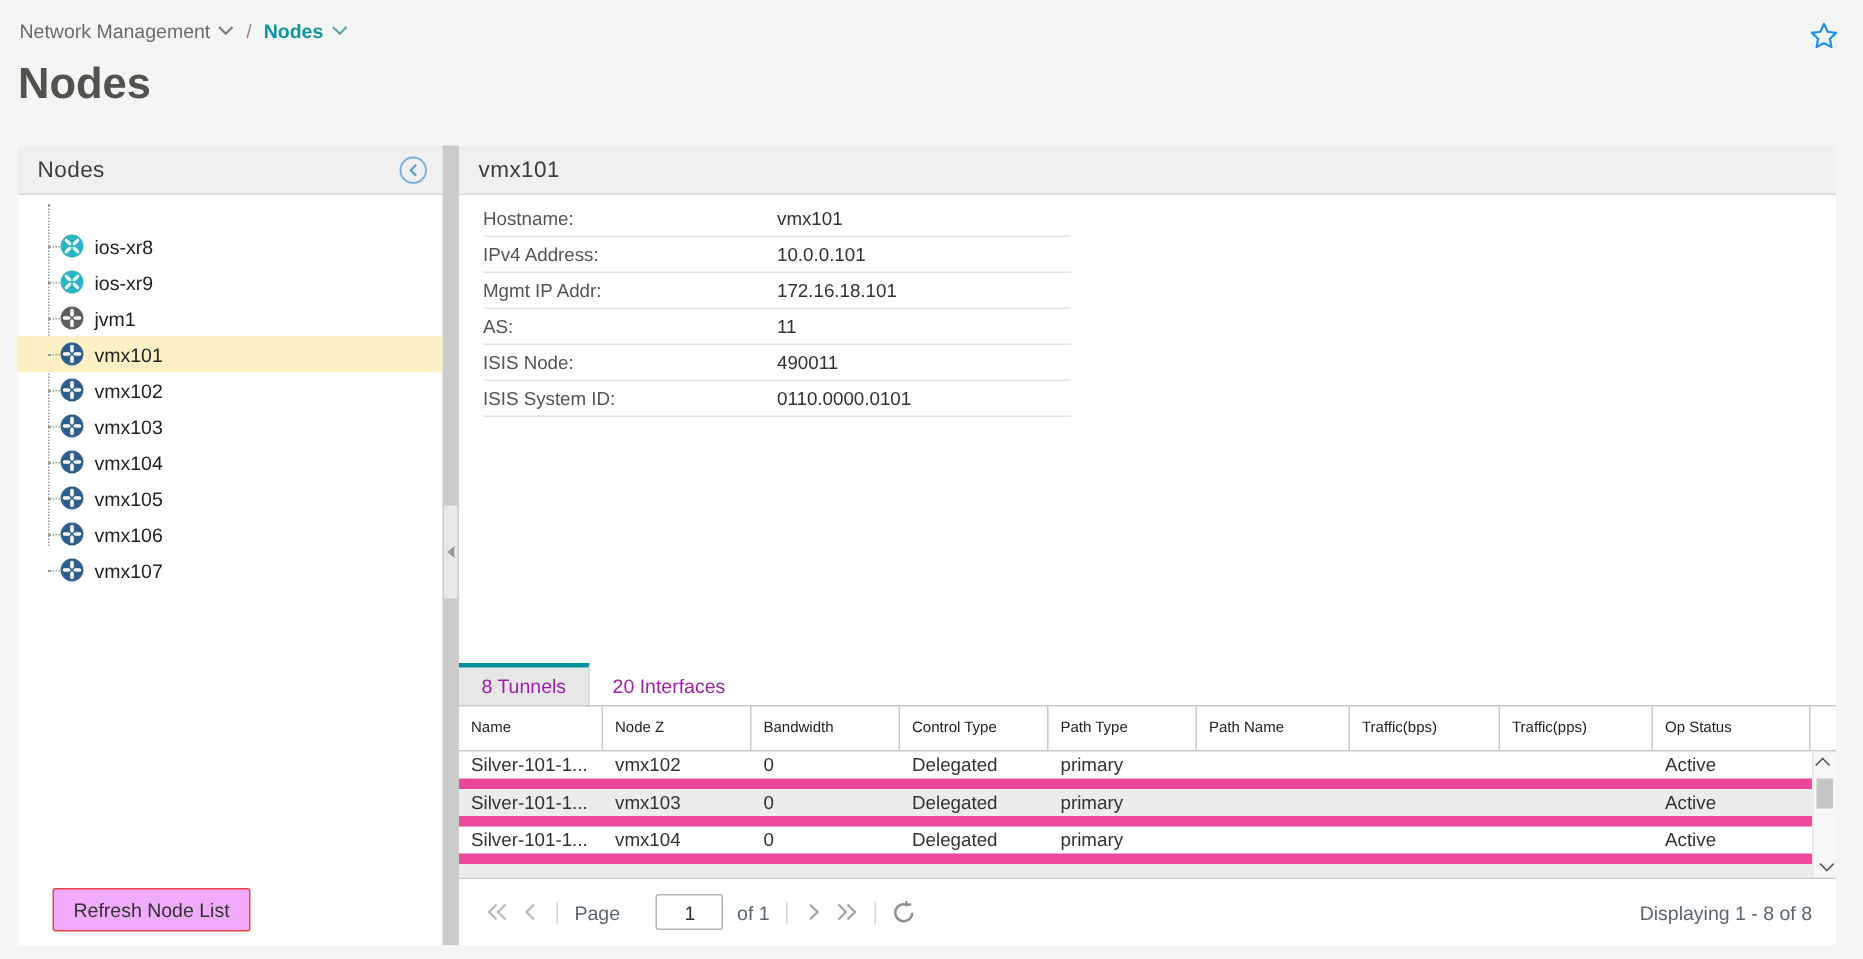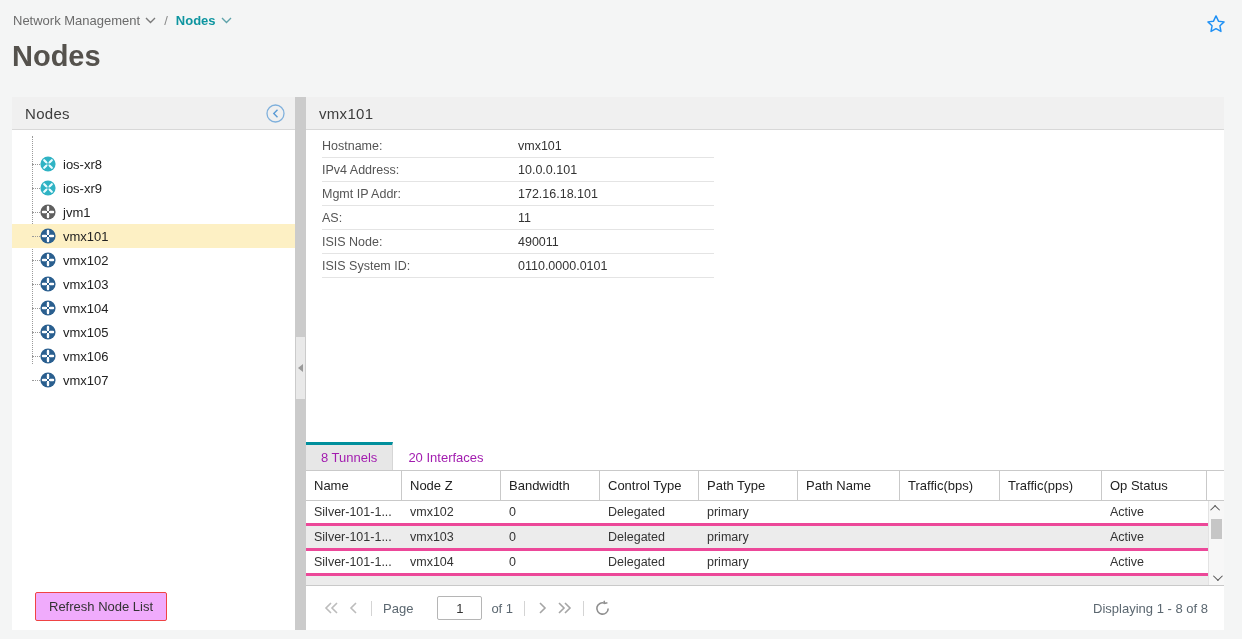--- a/index.html
+++ b/index.html
@@ -45,25 +45,25 @@
 
   .panel-spacer { flex:1 1 auto; }
 
   
   .tabs { display:flex; border-bottom:1px solid #c9c9c9; height:29px; flex:0 0 29px; }
   .tab { padding:0 15px; display:flex; align-items:center; font-size:13px; color:#a21caf; border-top:3px solid transparent; cursor:pointer; }
   .tab.active { background:#e7e7e7; border-top:3px solid #008f9c; border-right:1px solid #d6d6d6; }
 
   
   .thead { display:flex; height:30px; flex:0 0 30px; border-bottom:1px solid #c9c9c9; }
-  .th { display:flex; align-items:center; padding:0 8px; font-size:13px; color:#222; border-right:1px solid #c9c9c9; cursor:pointer; }
+  .th { display:flex; align-items:center; padding:0 8px; font-size:10px; color:#222; border-right:1px solid #c9c9c9; cursor:pointer; }
   .c0{width:96px;} .c1{width:99px;} .c2{width:99px;} .c3{width:99px;} .c4{width:99px;}
   .c5{width:102px;} .c6{width:100px;} .c7{width:102px;} .c8{width:105px;}
   .tbody { position:relative; height:84px; flex:0 0 84px; overflow:hidden; }
-  .trow { display:flex; height:25px; align-items:center; font-size:12.5px; color:#333; border-bottom:3px solid #ec4899; cursor:pointer; }
+  .trow { display:flex; height:25px; align-items:center; font-size:12.5px; color:#333; border-bottom:7px solid #ec4899; cursor:pointer; }
   .trow.alt { background:#ececec; }
   .td { padding:0 8px; overflow:hidden; white-space:nowrap; }
   .partial-row { height:9px; background:#ececec; }
 
   .vscroll { position:absolute; right:0; top:0; width:16px; height:84px; background:#f7f7f7; border-left:1px solid #e3e3e3; }
   .vs-arrow { position:absolute; left:0; width:15px; height:15px; display:flex; align-items:center; justify-content:center; cursor:pointer; }
   .vs-up { top:0; } .vs-down { bottom:0; }
   .chev { width:7px; height:7px; border-left:1.5px solid #555; border-top:1.5px solid #555; }
   .chev.up { transform:rotate(45deg) translateY(2px); }
   .chev.down { transform:rotate(225deg) translateY(2px); }

